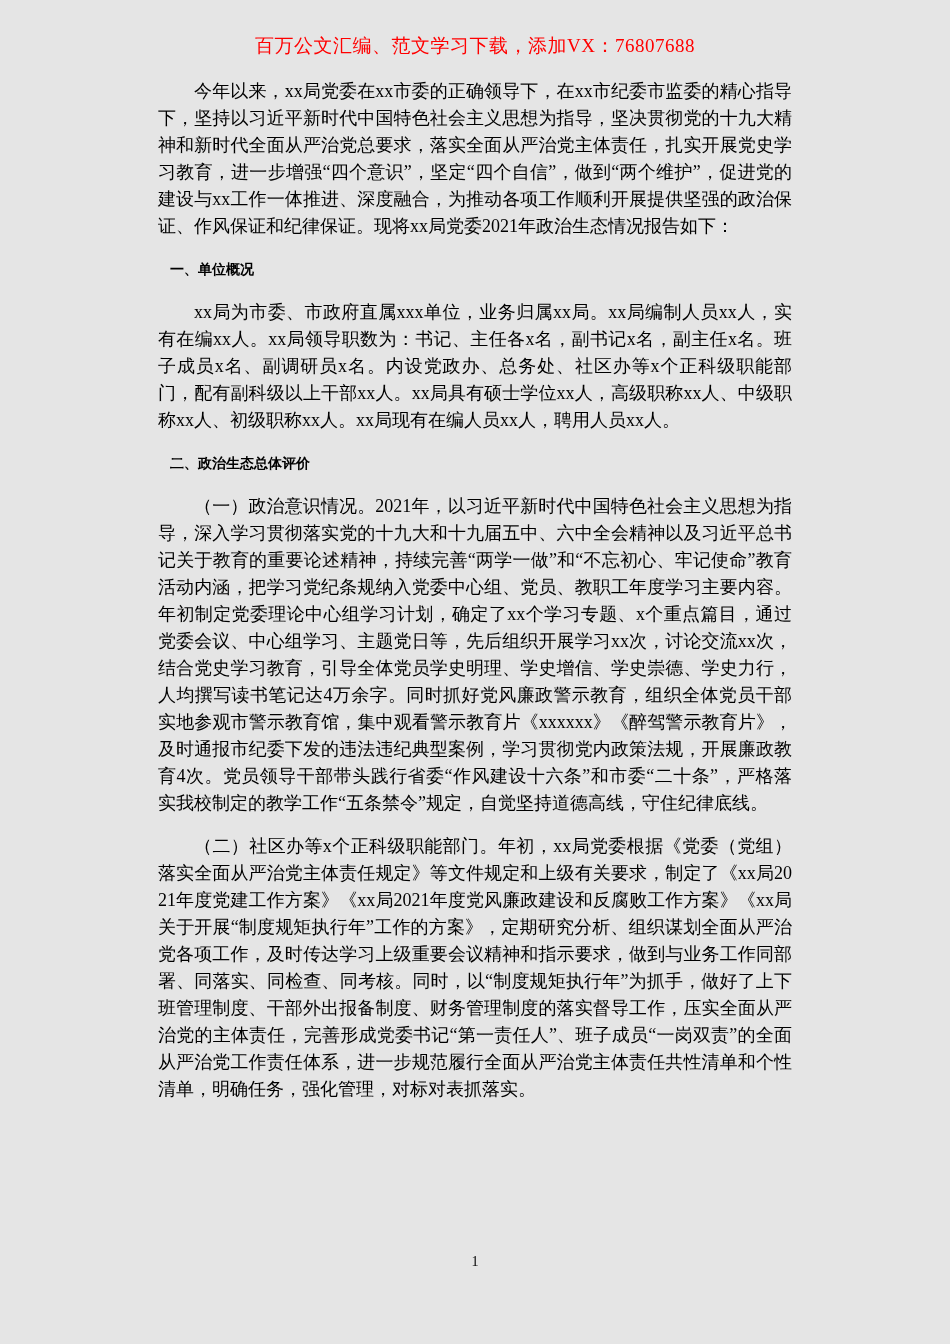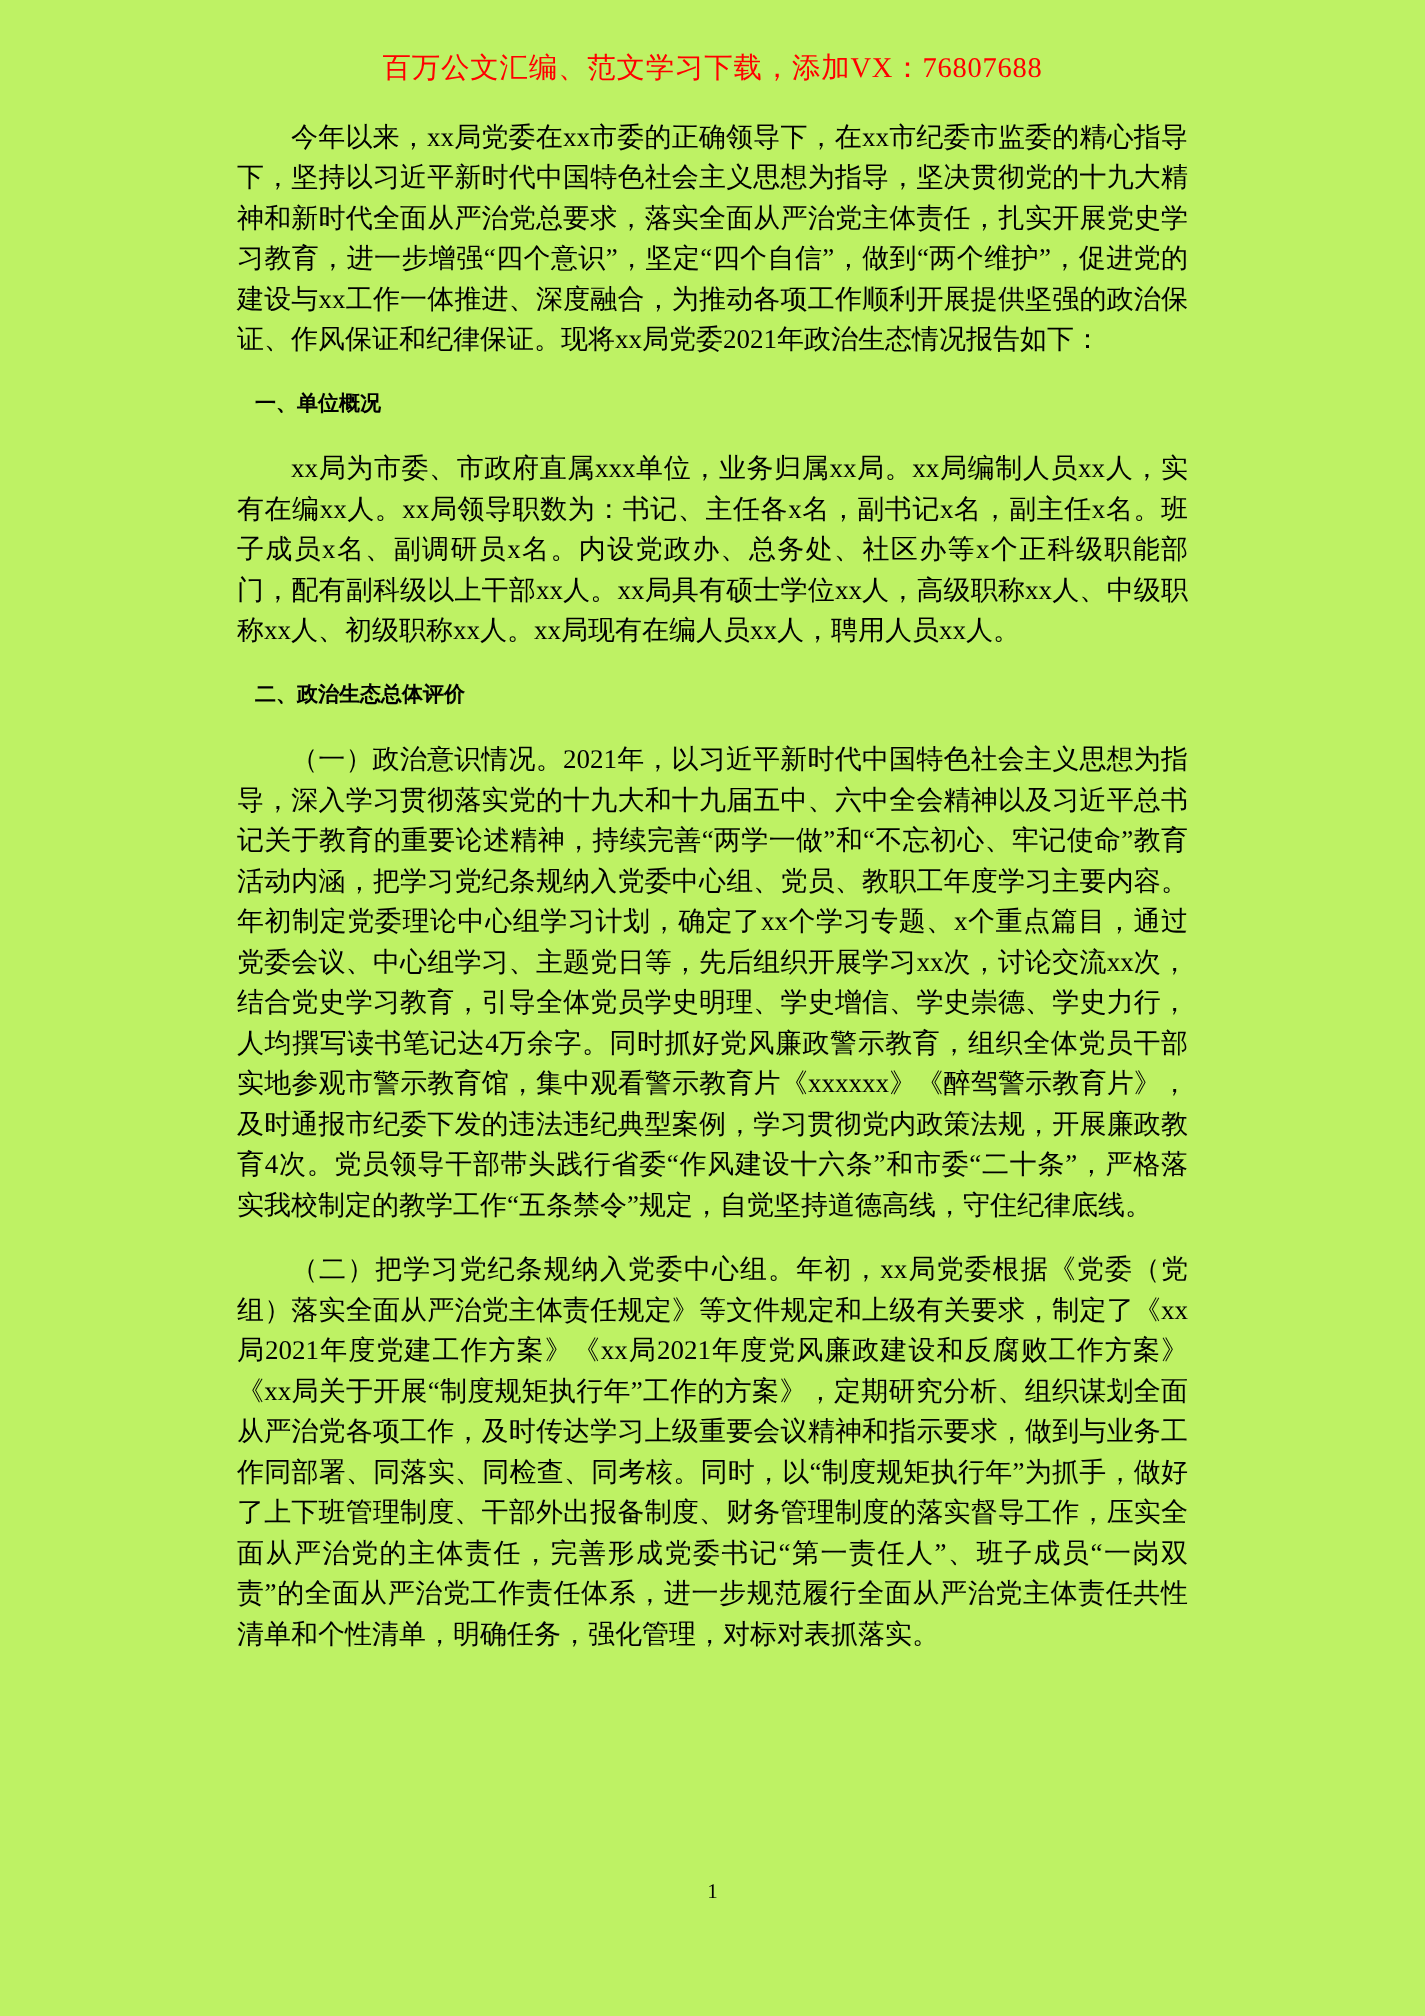--- a/index.html
+++ b/index.html
@@ -13,21 +13,21 @@
     position: relative;
     font-family: "Liberation Serif", "DejaVu Serif", serif;
     color: #000000;
   }
   .page {
     box-sizing: border-box;
     width: 950px;
     height: 1344px;
     padding: 34px 142px 0 142px;
     position: relative;
-    background: #bef264;
+    background: #e5e5e5;
     overflow: hidden;
   }
   .header-notice {
     color: #ff0000;
     text-align: center;
     font-size: 19px;
     line-height: 24px;
     margin: 0 0 20px 0;
     font-weight: 400;
     letter-spacing: 0.5px;
@@ -72,19 +72,19 @@
     <p>今年以来，xx局党委在xx市委的正确领导下，在xx市纪委市监委的精心指导下，坚持以习近平新时代中国特色社会主义思想为指导，坚决贯彻党的十九大精神和新时代全面从严治党总要求，落实全面从严治党主体责任，扎实开展党史学习教育，进一步增强“四个意识”，坚定“四个自信”，做到“两个维护”，促进党的建设与xx工作一体推进、深度融合，为推动各项工作顺利开展提供坚强的政治保证、作风保证和纪律保证。现将xx局党委2021年政治生态情况报告如下：</p>
 
     <h2>一、单位概况</h2>
 
     <p>xx局为市委、市政府直属xxx单位，业务归属xx局。xx局编制人员xx人，实有在编xx人。xx局领导职数为：书记、主任各x名，副书记x名，副主任x名。班子成员x名、副调研员x名。内设党政办、总务处、社区办等x个正科级职能部门，配有副科级以上干部xx人。xx局具有硕士学位xx人，高级职称xx人、中级职称xx人、初级职称xx人。xx局现有在编人员xx人，聘用人员xx人。</p>
 
     <h2>二、政治生态总体评价</h2>
 
     <p><span class="lead">（一）政治意识情况。</span><span>2021年，以习近平新时代中国特色社会主义思想为指导，深入学习贯彻落实党的十九大和十九届五中、六中全会精神以及习近平总书记关于教育的重要论述精神，持续完善“两学一做”和“不忘初心、牢记使命”教育活动内涵，把学习党纪条规纳入党委中心组、党员、教职工年度学习主要内容。年初制定党委理论中心组学习计划，确定了xx个学习专题、x个重点篇目，通过党委会议、中心组学习、主题党日等，先后组织开展学习xx次，讨论交流xx次，结合党史学习教育，引导全体党员学史明理、学史增信、学史崇德、学史力行，人均撰写读书笔记达4万余字。同时抓好党风廉政警示教育，组织全体党员干部实地参观市警示教育馆，集中观看警示教育片《xxxxxx》《醉驾警示教育片》，及时通报市纪委下发的违法违纪典型案例，学习贯彻党内政策法规，开展廉政教育4次。党员领导干部带头践行省委“作风建设十六条”和市委“二十条”，严格落实我校制定的教学工作“五条禁令”规定，自觉坚持道德高线，守住纪律底线。</span></p>
 
-    <p><span class="lead">（二）把学习党纪条规纳入党委中心组。</span><span>年初，xx局党委根据《党委（党组）落实全面从严治党主体责任规定》等文件规定和上级有关要求，制定了《xx局2021年度党建工作方案》《xx局2021年度党风廉政建设和反腐败工作方案》《xx局关于开展“制度规矩执行年”工作的方案》，定期研究分析、组织谋划全面从严治党各项工作，及时传达学习上级重要会议精神和指示要求，做到与业务工作同部署、同落实、同检查、同考核。同时，以“制度规矩执行年”为抓手，做好了上下班管理制度、干部外出报备制度、财务管理制度的落实督导工作，压实全面从严治党的主体责任，完善形成党委书记“第一责任人”、班子成员“一岗双责”的全面从严治党工作责任体系，进一步规范履行全面从严治党主体责任共性清单和个性清单，明确任务，强化管理，对标对表抓落实。</span></p>
+    <p><span class="lead">（二）社区办等x个正科级职能部门。</span><span>年初，xx局党委根据《党委（党组）落实全面从严治党主体责任规定》等文件规定和上级有关要求，制定了《xx局2021年度党建工作方案》《xx局2021年度党风廉政建设和反腐败工作方案》《xx局关于开展“制度规矩执行年”工作的方案》，定期研究分析、组织谋划全面从严治党各项工作，及时传达学习上级重要会议精神和指示要求，做到与业务工作同部署、同落实、同检查、同考核。同时，以“制度规矩执行年”为抓手，做好了上下班管理制度、干部外出报备制度、财务管理制度的落实督导工作，压实全面从严治党的主体责任，完善形成党委书记“第一责任人”、班子成员“一岗双责”的全面从严治党工作责任体系，进一步规范履行全面从严治党主体责任共性清单和个性清单，明确任务，强化管理，对标对表抓落实。</span></p>
 
   </div>
 
   <div class="page-number">1</div>
 
 </div>
 
 </body></html>

